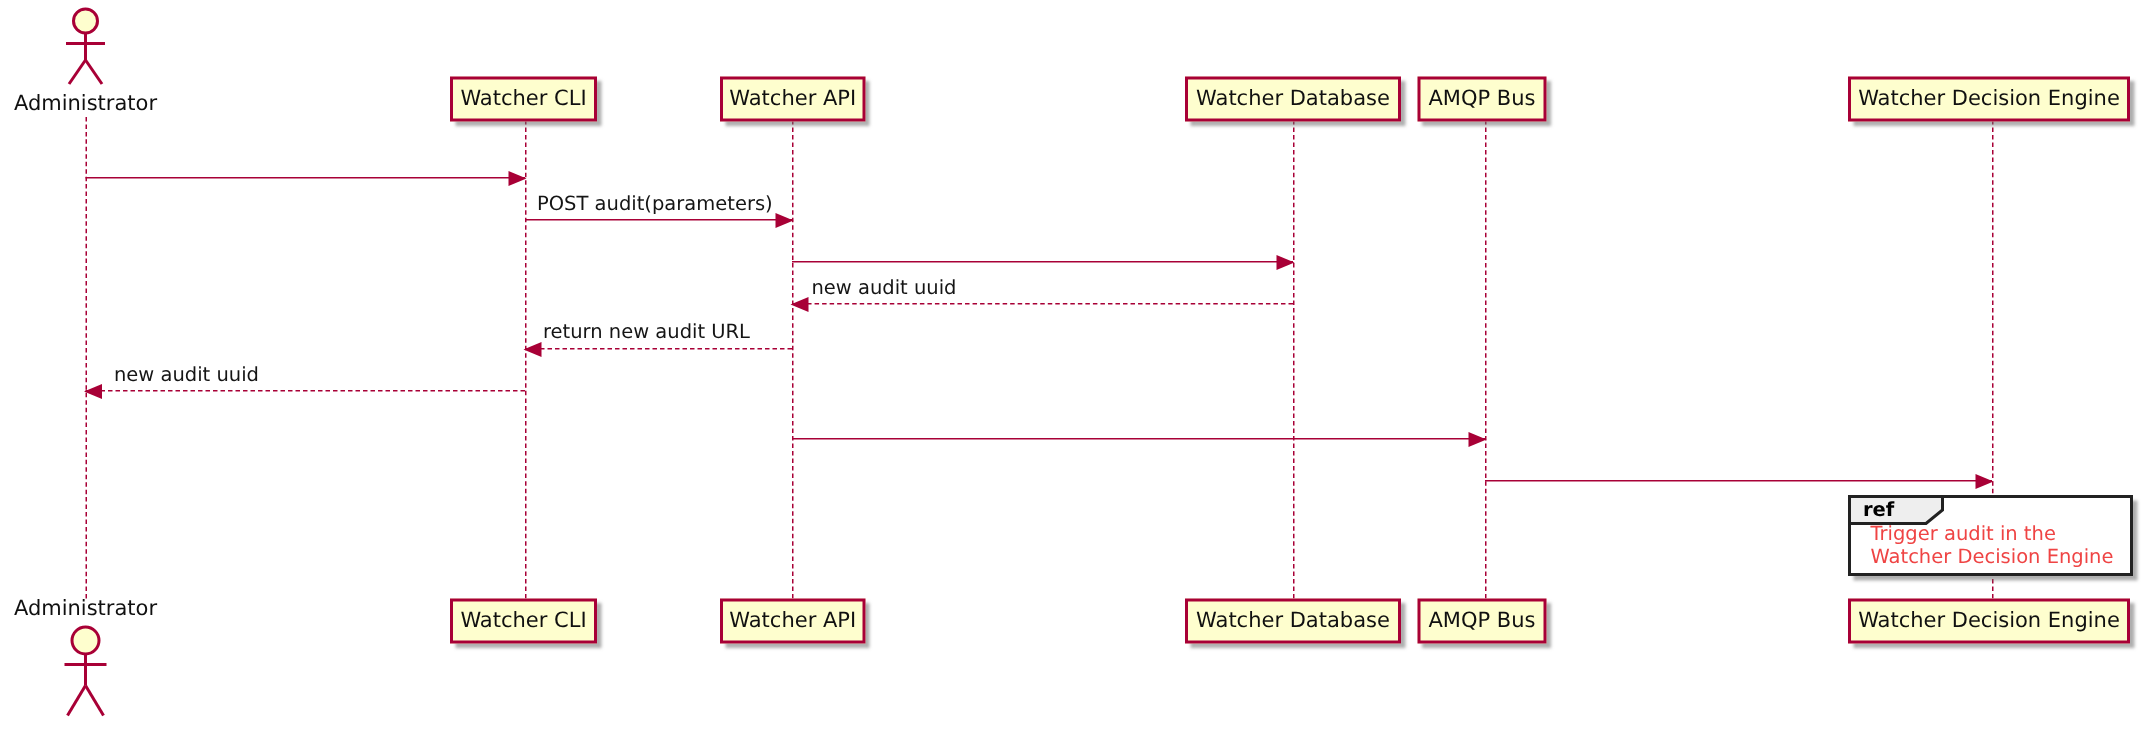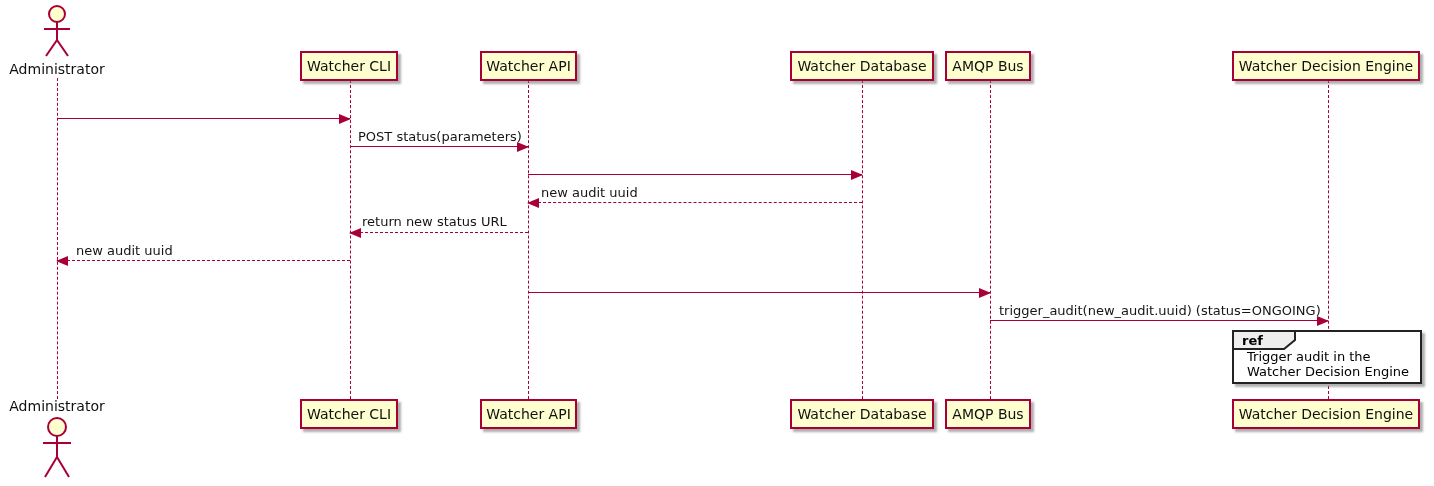--- a/index.html
+++ b/index.html
@@ -63,21 +63,21 @@
     z-index:4;
   }
   .ref-header-svg{position:absolute;left:-2px;top:-2px;}
   .ref-kw{
     position:absolute;left:8px;top:1px;
     font-size:13px;font-weight:bold;color:#000;
     z-index:5;
   }
   .ref-line{
     position:absolute;left:13px;
-    font-size:13px;color:#000000;
+    font-size:13px;color:#ef4444;
     white-space:nowrap;
   }
 </style>
 </head>
 <body>
 
 <div class="canvas">
 
   <div class="lifeline" style="left:57px;top:78px;height:321px"></div>
   <div class="lifeline" style="left:350px;top:80px;height:319px"></div>
@@ -113,49 +113,48 @@
   <div class="pbox" style="left:300px;top:399px;width:94px">Watcher CLI</div>
   <div class="pbox" style="left:480px;top:399px;width:93px">Watcher API</div>
   <div class="pbox" style="left:790px;top:399px;width:140px">Watcher Database</div>
   <div class="pbox" style="left:945px;top:399px;width:82px">AMQP Bus</div>
   <div class="pbox" style="left:1232px;top:399px;width:184px">Watcher Decision Engine</div>
 
   <div class="msg-line" style="left:57px;top:118px;width:293px">
       <span class="ah r"></span>
     </div>
 
-  <div class="msg-label" style="left:358px;top:129px">POST status(parameters)</div>
+  <div class="msg-label" style="left:358px;top:129px">POST audit(parameters)</div>
   <div class="msg-line" style="left:350px;top:146px;width:178px">
       <span class="ah r"></span>
     </div>
 
   <div class="msg-line" style="left:528px;top:174px;width:334px">
       <span class="ah r"></span>
     </div>
 
   <div class="msg-label" style="left:541px;top:185px">new audit uuid</div>
   <div class="msg-line dashed" style="left:528px;top:202px;width:334px">
       <span class="ah l"></span>
     </div>
 
-  <div class="msg-label" style="left:362px;top:214px">return new status URL</div>
+  <div class="msg-label" style="left:362px;top:214px">return new audit URL</div>
   <div class="msg-line dashed" style="left:350px;top:232px;width:178px">
       <span class="ah l"></span>
     </div>
 
   <div class="msg-label" style="left:76px;top:243px">new audit uuid</div>
   <div class="msg-line dashed" style="left:57px;top:260px;width:293px">
       <span class="ah l"></span>
     </div>
 
   <div class="msg-line" style="left:528px;top:292px;width:462px">
       <span class="ah r"></span>
     </div>
 
-  <div class="msg-label" style="left:999px;top:303px">trigger_audit(new_audit.uuid) (status=ONGOING)</div>
   <div class="msg-line" style="left:990px;top:320px;width:338px">
       <span class="ah r"></span>
     </div>
 
   <div class="ref-box" style="left:1232px;top:330px;width:186px;height:50px">
     <svg class="ref-header-svg" width="70" height="20" viewBox="0 0 70 20">
       <polygon points="1,1 63,1 63,10 52,19 1,19" fill="#EEEEEE" stroke="#222" stroke-width="2"></polygon>
     </svg>
     <span class="ref-kw">ref</span>
     <div class="ref-line" style="top:17px">Trigger audit in the</div>

